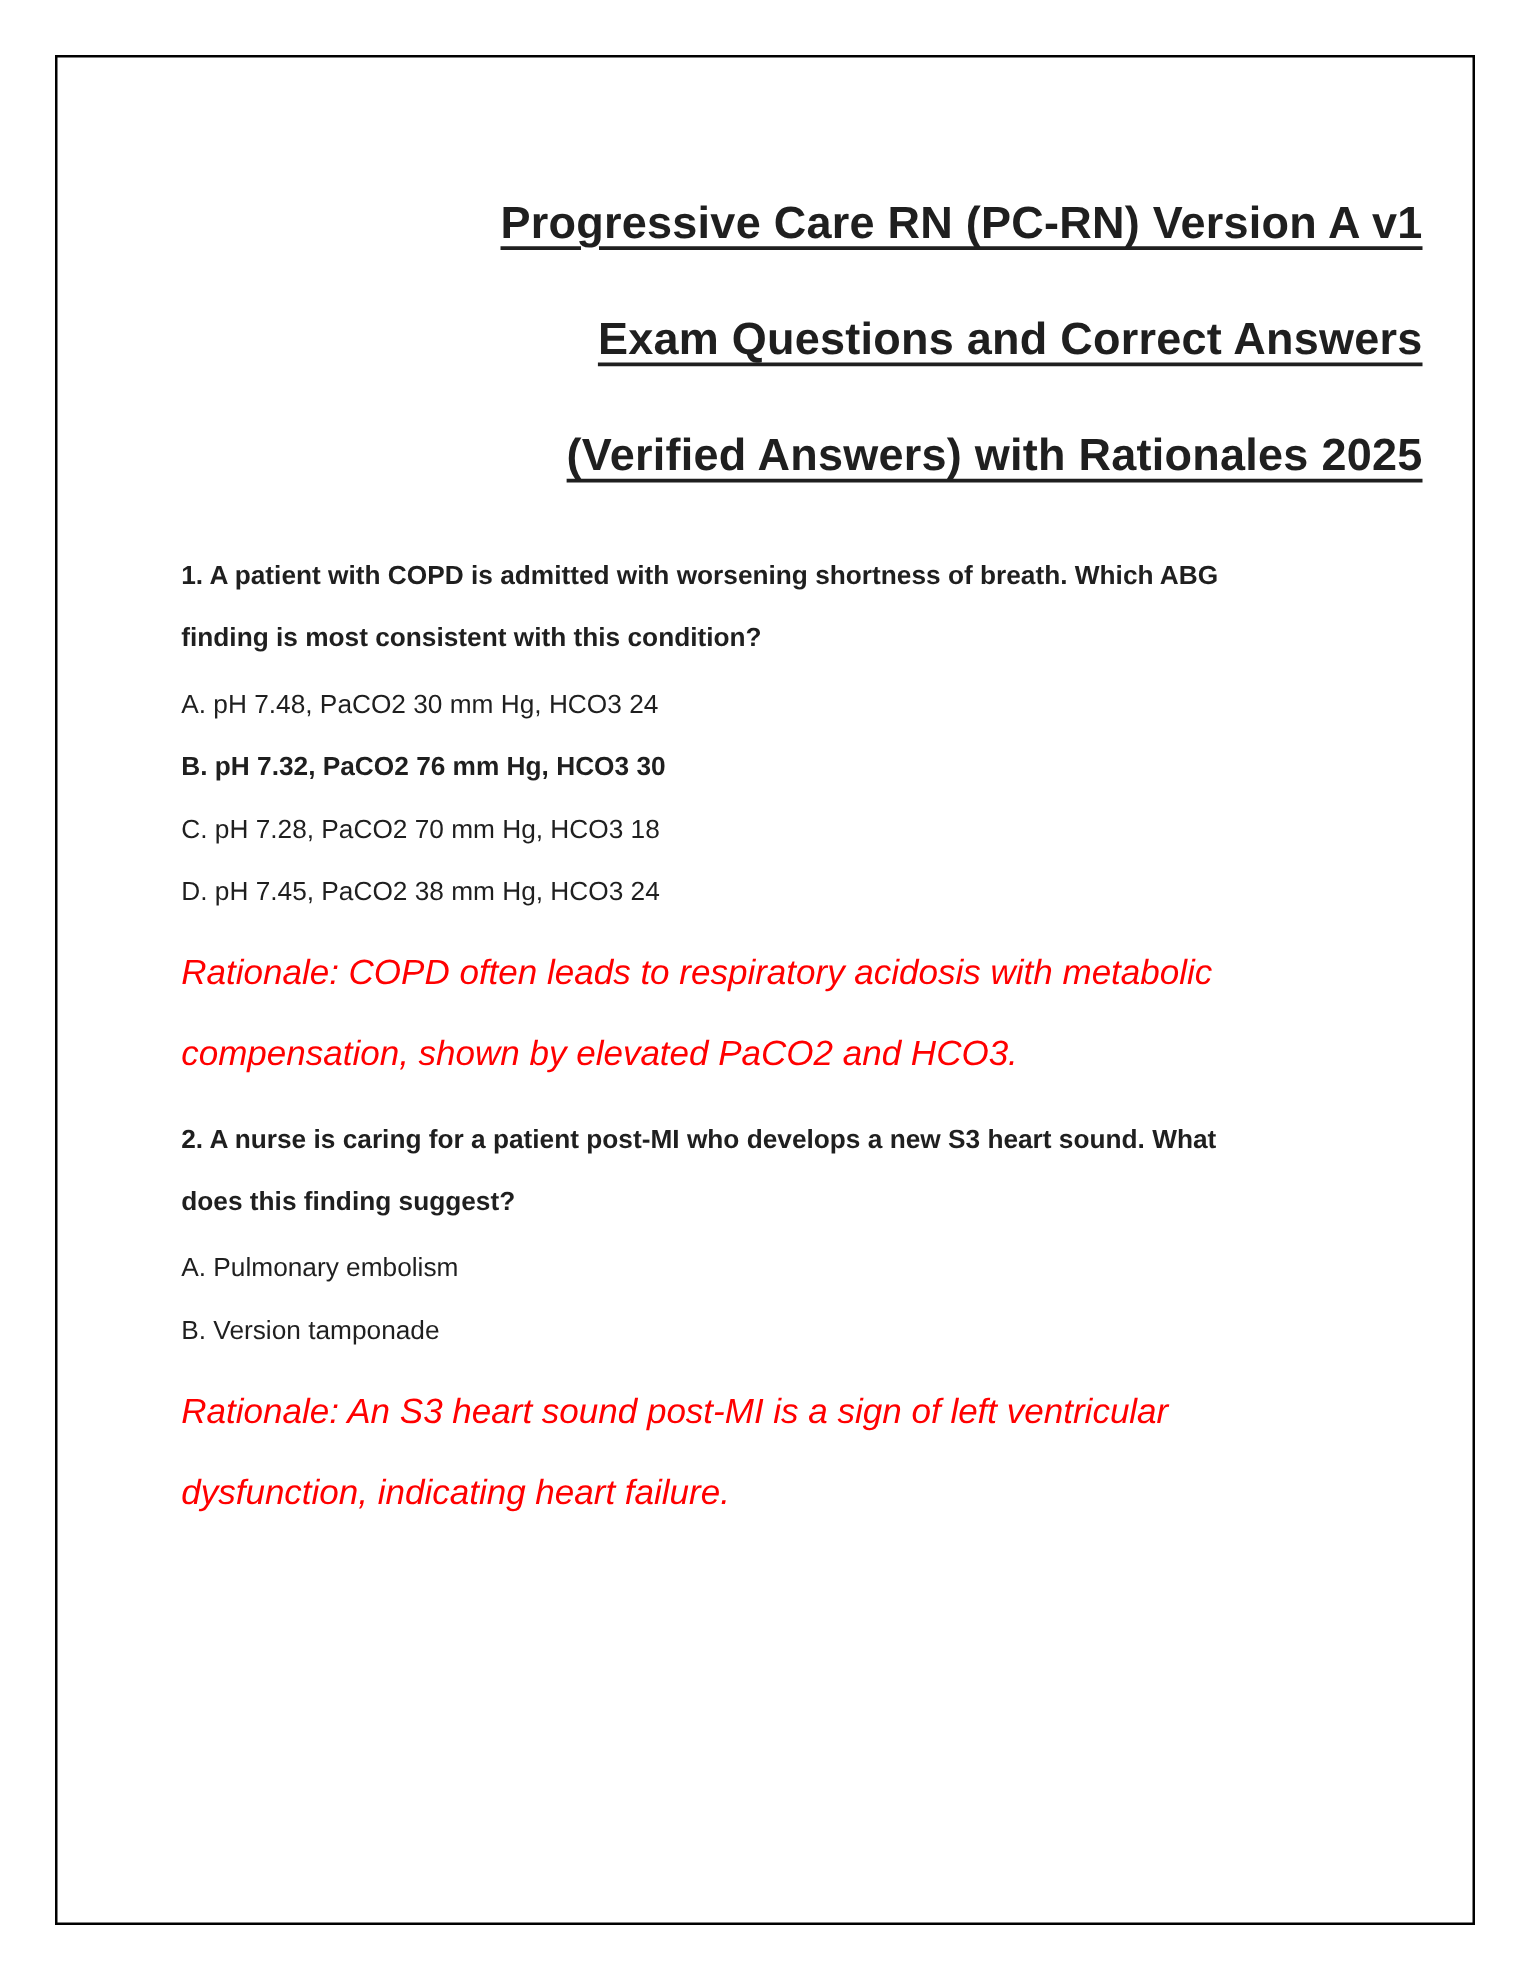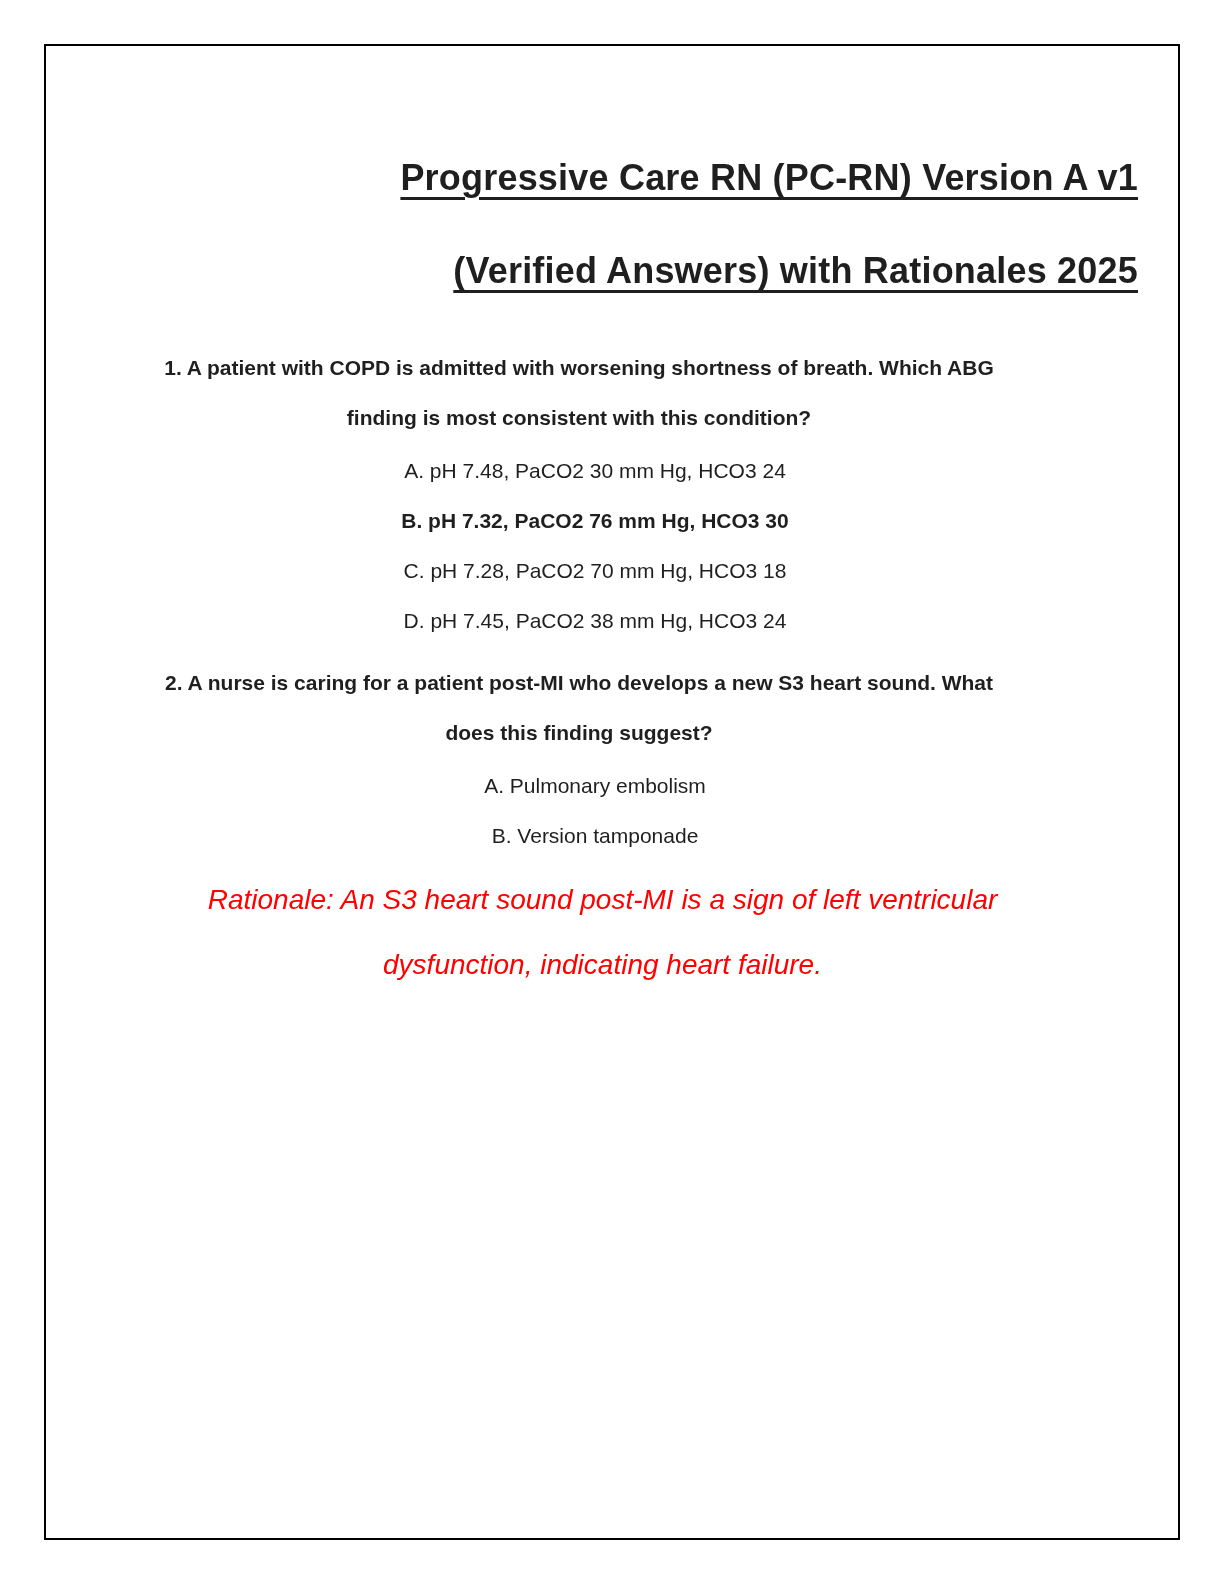--- a/index.html
+++ b/index.html
@@ -59,43 +59,45 @@
   }
   .option.correct { font-weight: 700; }
   .rationale {
     font-style: italic;
     font-size: 28px;
     line-height: 65px;
     max-width: 915px;
     color: var(--rationale_red, #ff0000);
     margin-top: 6px;
   }
-  .question-block { margin-top: 0; text-align: center; }
+  .question-block { margin-top: 0; }
   .question-block + .question-block { margin-top: 12px; }
 </style>
 </head>
 <body>
 
 <div class="page">
   <div class="page-border">
     <div class="content">
 
       <header class="doc-title">
         <div class="title-line"><span>Progressive Care RN (PC-RN) Version A v1</span></div>
+        <div class="title-line"><span>Exam Questions and Correct Answers</span></div>
         <div class="title-line"><span>(Verified Answers) with Rationales 2025</span></div>
       </header>
 
       <section class="question-block">
         <p class="question">1. A patient with COPD is admitted with worsening shortness of breath. Which ABG finding is most consistent with this condition?</p>
         <div class="options">
           <p class="option">A. pH 7.48, PaCO2 30 mm Hg, HCO3 24</p>
           <p class="option correct">B. pH 7.32, PaCO2 76 mm Hg, HCO3 30</p>
           <p class="option">C. pH 7.28, PaCO2 70 mm Hg, HCO3 18</p>
           <p class="option">D. pH 7.45, PaCO2 38 mm Hg, HCO3 24</p>
         </div>
+        <p class="rationale">Rationale: COPD often leads to respiratory acidosis with metabolic compensation, shown by elevated PaCO2 and HCO3.</p>
       </section>
 
       <section class="question-block">
         <p class="question">2. A nurse is caring for a patient post-MI who develops a new S3 heart sound. What does this finding suggest?</p>
         <div class="options">
           <p class="option">A. Pulmonary embolism</p>
           <p class="option">B. Version tamponade</p>
         </div>
         <p class="rationale">Rationale: An S3 heart sound post-MI is a sign of left ventricular dysfunction, indicating heart failure.</p>
       </section>

